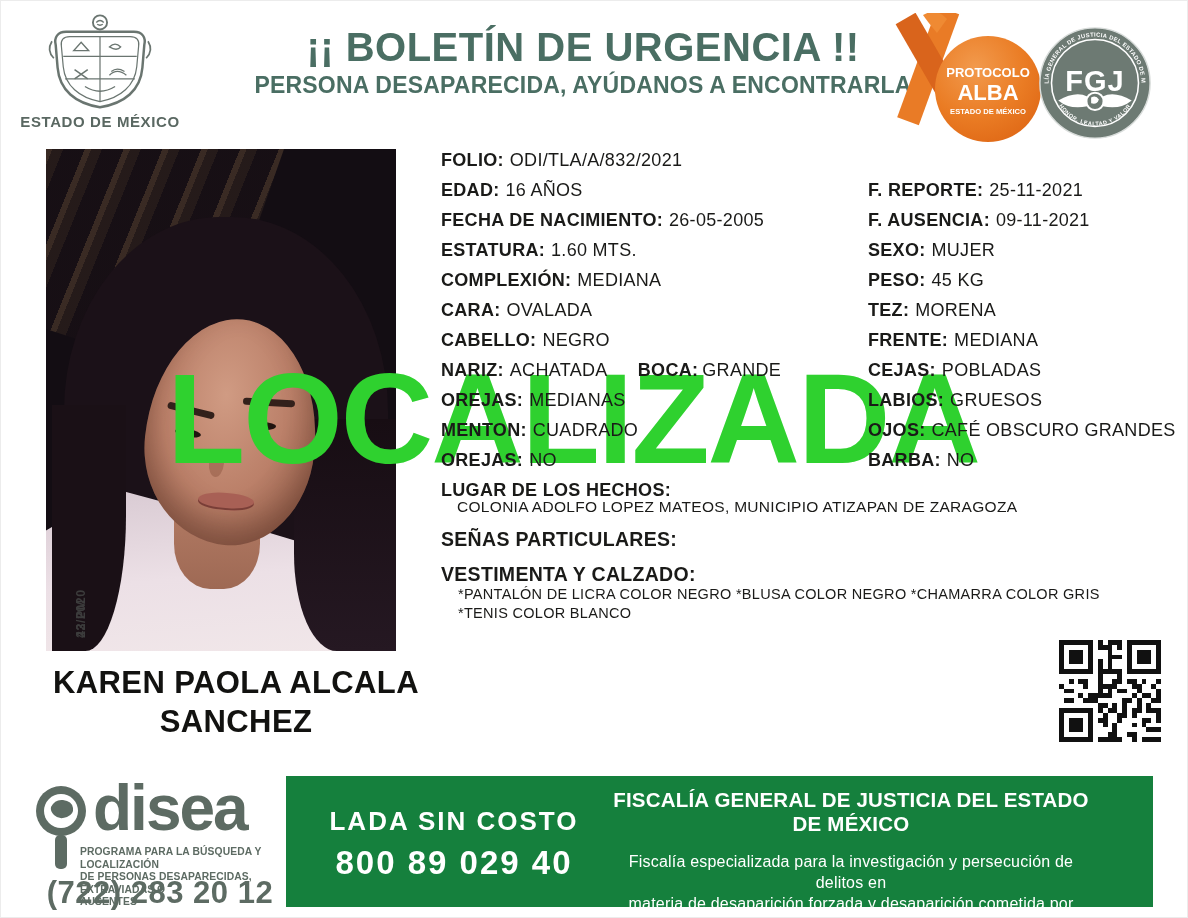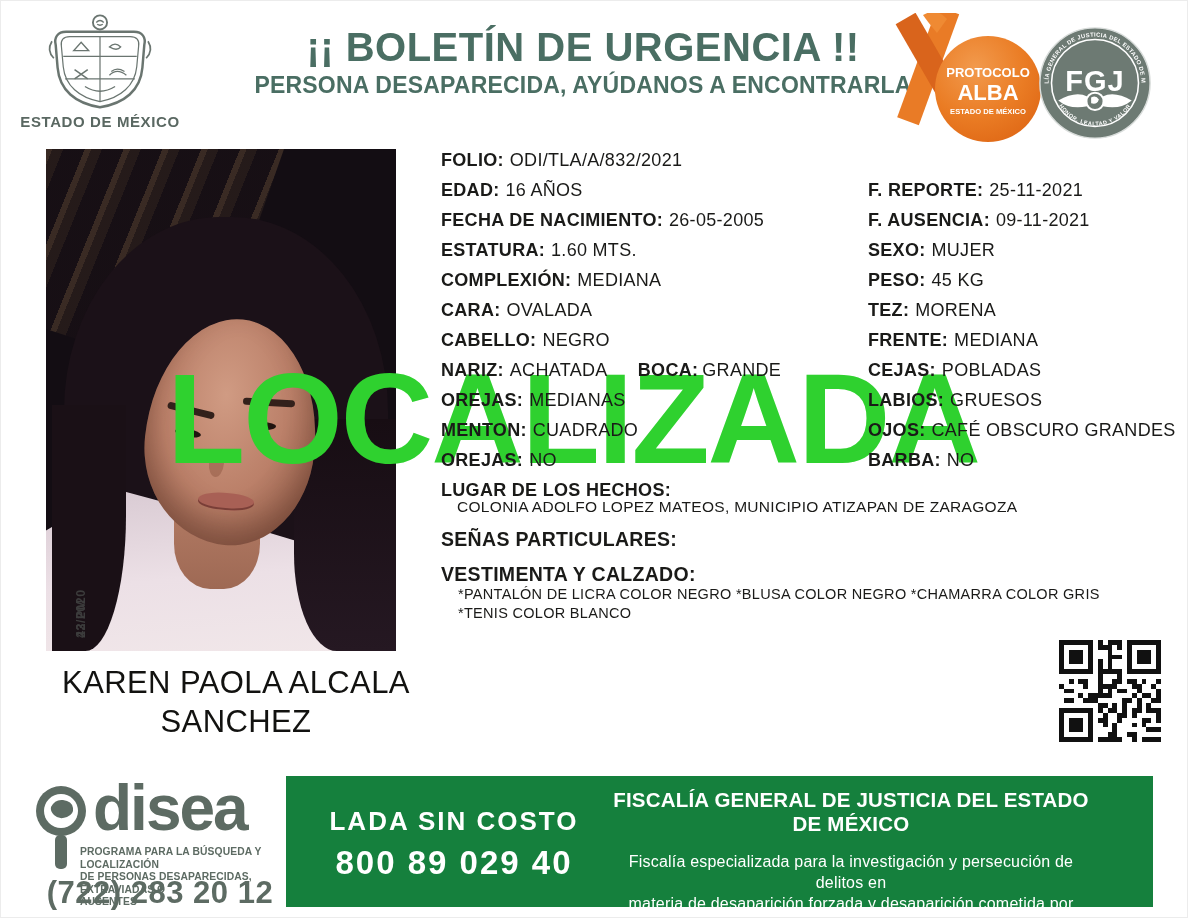--- a/index.html
+++ b/index.html
@@ -44,21 +44,21 @@
         box-shadow:inset 0 -2px 0 rgba(90,40,35,.6);transform:rotate(4deg);}
   .ph-stamp{left:-8px;top:452px;width:74px;transform:rotate(-90deg);
         font-size:12.5px;font-weight:bold;color:#3c3c3c;line-height:13px;letter-spacing:.5px;}
 
   
   .overlay{position:absolute;left:166px;top:354px;z-index:2;font-size:128px;font-weight:800;
         line-height:1;letter-spacing:-2px;white-space:nowrap;color:#2fd12f;}
 
   
   .name{position:absolute;left:25px;top:662px;width:420px;z-index:3;text-align:center;
-        font-size:31px;font-weight:400;line-height:39px;letter-spacing:.4px;color:#121210;}
+        font-size:31px;font-weight:700;line-height:39px;letter-spacing:.4px;color:#121210;}
 
   
   .col{position:absolute;z-index:3;}
   .col-left{left:440px;top:146px;width:400px;}
   .col-right{left:835px;top:176px;width:353px;margin-left:32px;}
   .drow{height:30px;line-height:26px;font-size:18px;white-space:nowrap;letter-spacing:.3px;}
   .dlbl{font-weight:800;margin-right:6px;}
   .dval{font-weight:400;}
   .dval-nariz{display:inline-block;min-width:128px;}
   .dlbl-boca{font-weight:800;margin-right:4px;}

